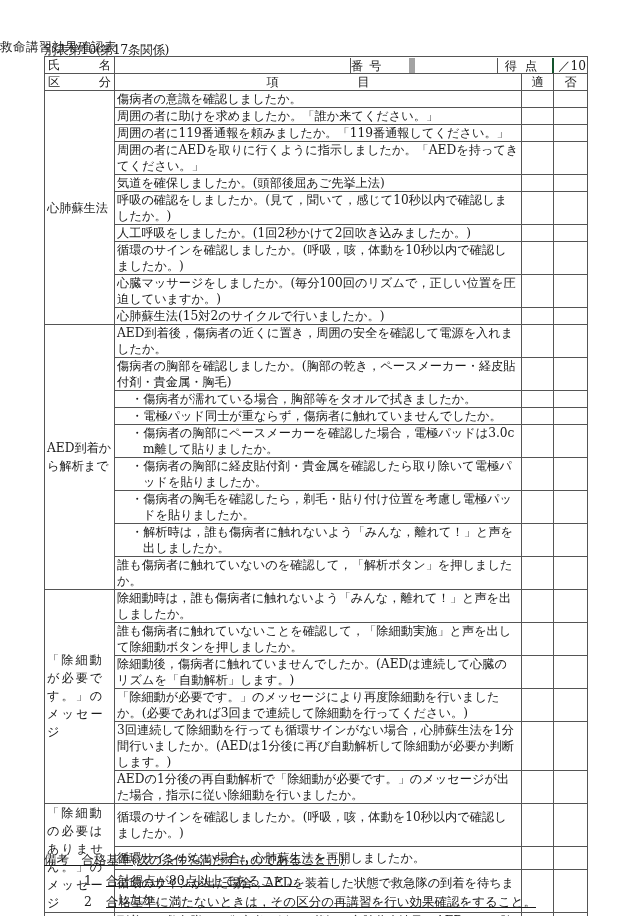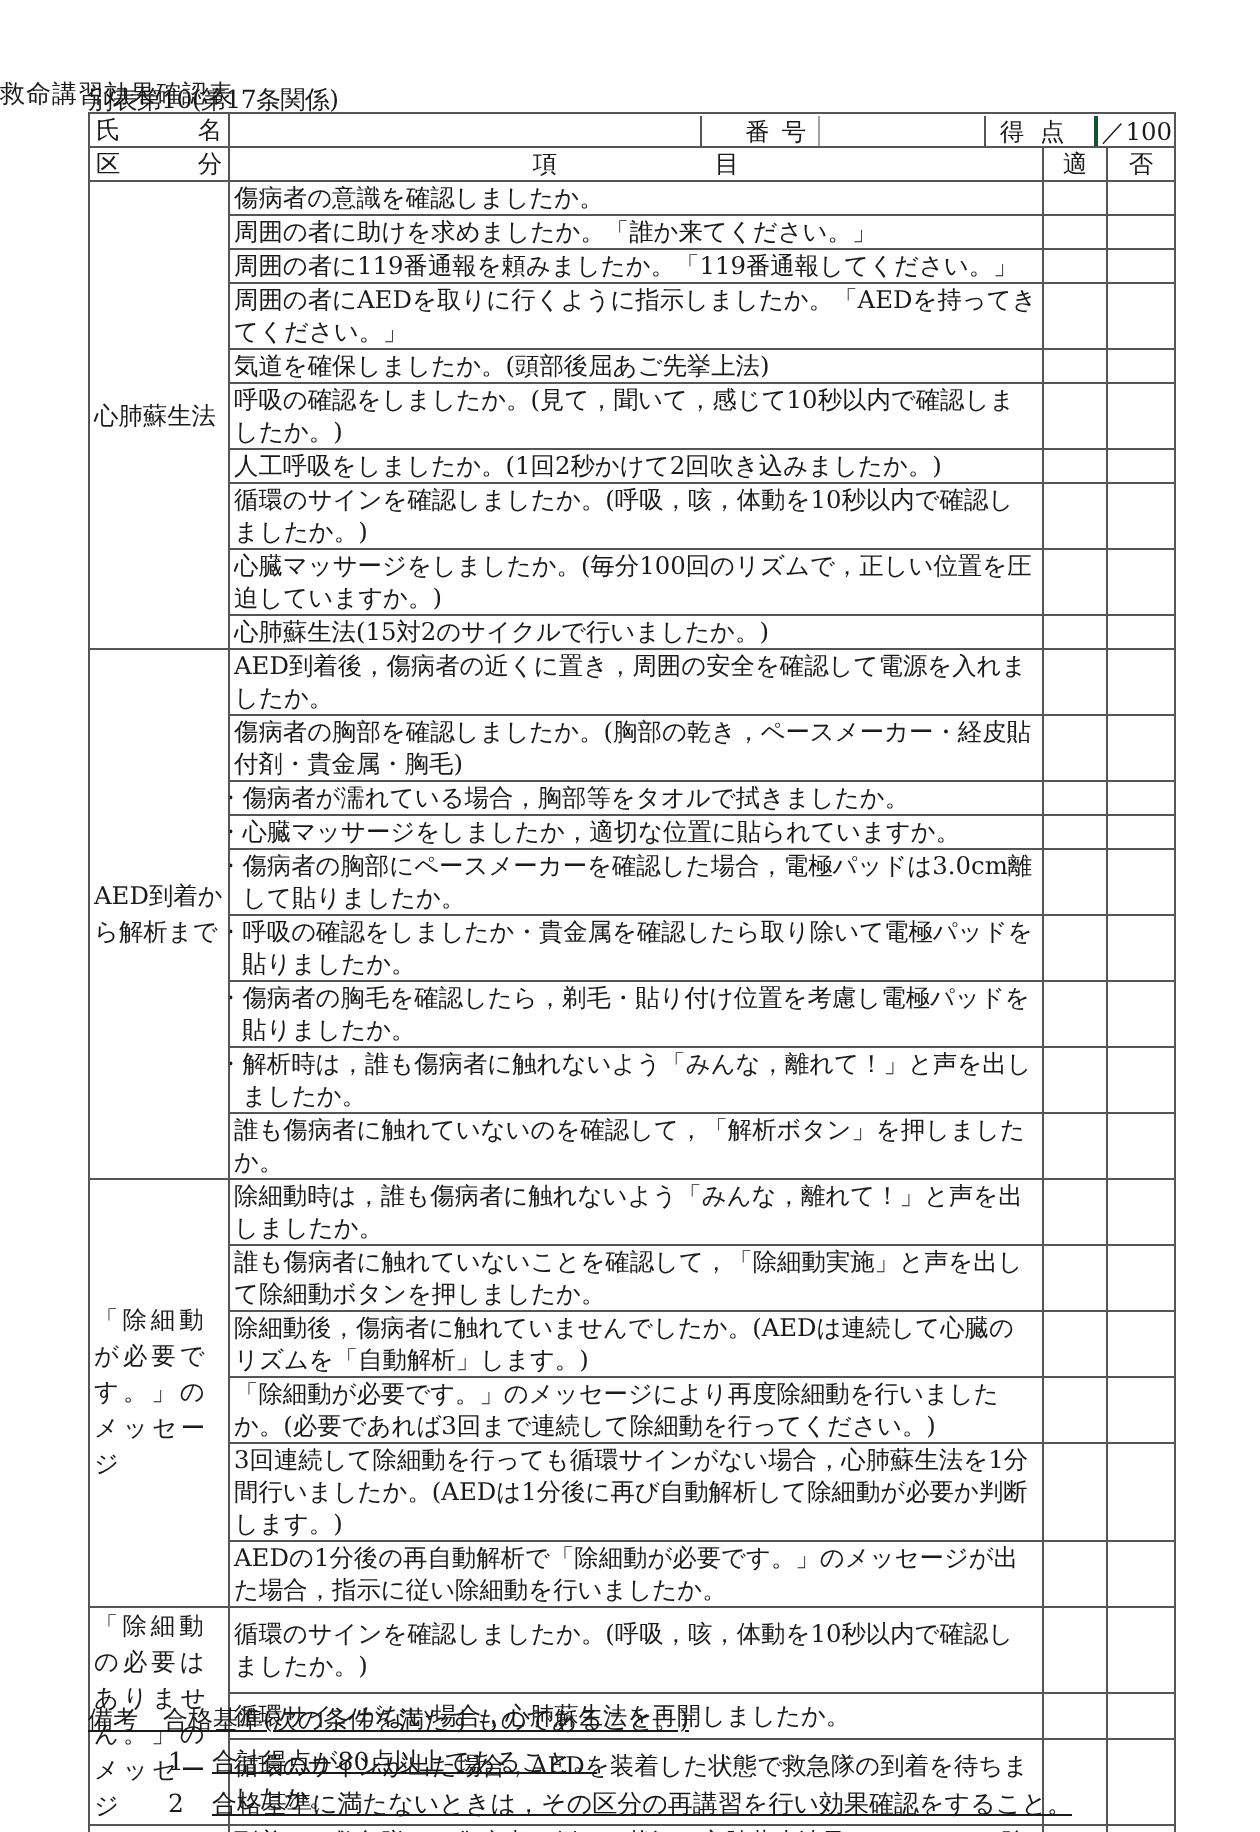--- a/index.html
+++ b/index.html
@@ -21,21 +21,21 @@
   }
   col.c-cat { width:70px; }
   col.c-item { width:407px; }
   col.c-ok { width:32px; }
   col.c-ng { width:34px; }
   tr.h1 td, tr.h2 td { height:15px; }
   .spread { display:flex; justify-content:space-between; padding:0 1px; }
   .center { text-align:center; }
   td.item { height:16px; }
   td.item.two { height:32px; }
-  td.item.bullet { padding-left:6px; text-indent:-12px; }
+  td.item.bullet { padding-left:28px; text-indent:-12px; }
   td.cat { vertical-align:middle; text-align:left; padding:0 2px; line-height:18px; }
   td.cat.wide { letter-spacing:3px; }
   .notes { position:absolute; left:44px; top:849px; font-size:12.5px; line-height:21px;text-decoration:underline; }
   .notes .indent { padding-left:40px; }
   .notes .num { display:inline-block; width:22px; }
 </style>
 </head>
 <body>
 
 <div class="doc-ref">別表第10(第17条関係)</div>
@@ -52,21 +52,21 @@
     <tr class="h1">
       <td>
           <div class="spread">
             <span>氏</span>
             <span>名</span>
           </div>
         </td>
       <td colspan="3" style="padding:0;">
         <div style="display:flex;height:15px;">
           <div style="width:235px;border-right:1px solid #555;"></div>
-          <div style="width:58px;border-right:1px solid #a3a3a3;text-align:right;letter-spacing:6px;">番号</div>
+          <div style="width:58px;border-right:6px solid #a3a3a3;text-align:left;letter-spacing:6px;">番号</div>
           <div style="width:82px;border-right:1px solid #555;"></div>
           <div style="width:54px;border-right:2px solid #14532d;text-align:center;letter-spacing:8px;">得点</div>
           <div style="flex:1;text-align:right;padding-right:1px;">／100点</div>
         </div>
       </td>
     </tr>
     <tr class="h2">
       <td>
           <div class="spread">
             <span>区</span>
@@ -143,31 +143,31 @@
         <td class="item two">傷病者の胸部を確認しましたか。(胸部の乾き，ペースメーカー・経皮貼付剤・貴金属・胸毛)</td>
         <td></td>
         <td></td>
       </tr>
       <tr>
         <td class="item bullet">・傷病者が濡れている場合，胸部等をタオルで拭きましたか。</td>
         <td></td>
         <td></td>
       </tr>
       <tr>
-        <td class="item bullet">・心臓マッサージをしましたか，適切な位置に貼られていますか。</td>
+        <td class="item bullet">・電極パッド同士が重ならず，傷病者に触れていませんでしたか。</td>
         <td></td>
         <td></td>
       </tr>
       <tr>
         <td class="item two bullet">・傷病者の胸部にペースメーカーを確認した場合，電極パッドは3.0cm離して貼りましたか。</td>
         <td></td>
         <td></td>
       </tr>
       <tr>
-        <td class="item two bullet">・呼吸の確認をしましたか・貴金属を確認したら取り除いて電極パッドを貼りましたか。</td>
+        <td class="item two bullet">・傷病者の胸部に経皮貼付剤・貴金属を確認したら取り除いて電極パッドを貼りましたか。</td>
         <td></td>
         <td></td>
       </tr>
       <tr>
         <td class="item two bullet">・傷病者の胸毛を確認したら，剃毛・貼り付け位置を考慮し電極パッドを貼りましたか。</td>
         <td></td>
         <td></td>
       </tr>
       <tr>
         <td class="item two bullet">・解析時は，誰も傷病者に触れないよう「みんな，離れて！」と声を出しましたか。</td>

